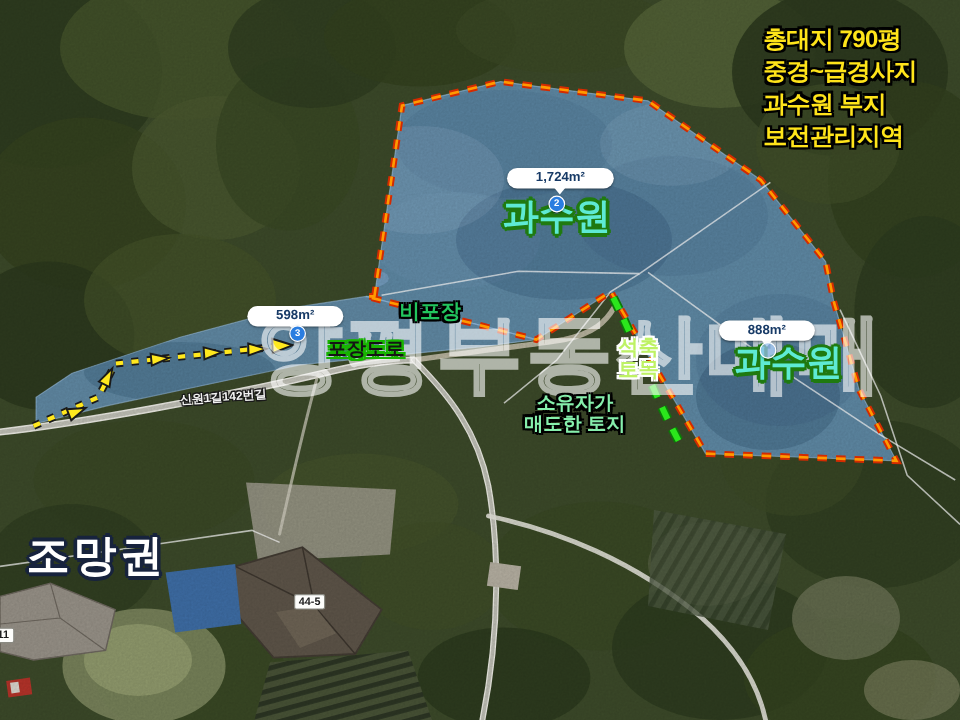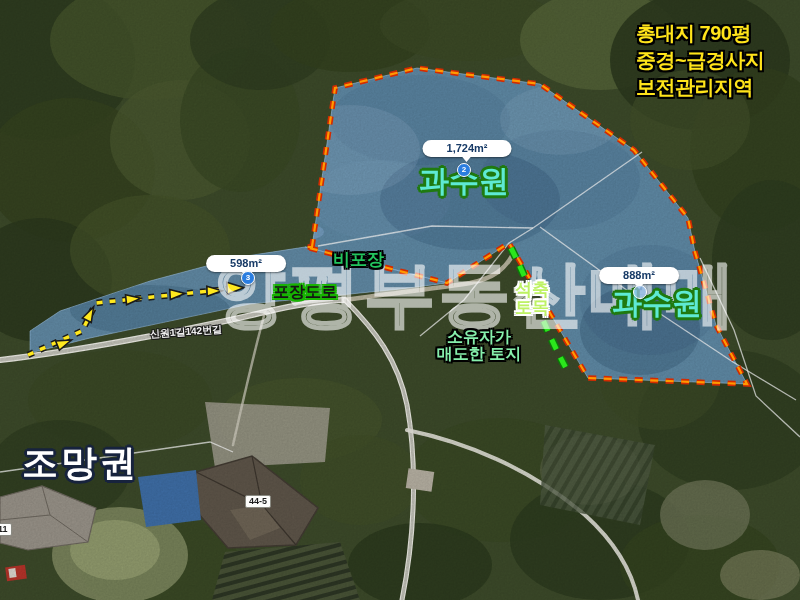--- a/index.html
+++ b/index.html
@@ -180,20 +180,21 @@
         <path d="M-8,-6 L9,0 L-8,6 Z" transform="translate(235,288) rotate(-2)"></path>
       </g>
     </g>
 
     <text x="214" y="318" font-size="71" font-weight="bold" letter-spacing="4" fill="none" stroke="#ffffff" stroke-width="2.4" opacity="0.6" font-family="Liberation Sans, sans-serif">양평부동산매매</text>
   </svg>
 
   <div class="lbl info ol2b">
     <div>총대지 790평</div>
     <div>중경~급경사지</div>
+    <div>과수원 부지</div>
     <div>보전관리지역</div>
   </div>
 
   <div class="lbl orchard ol3gr" style="left:464px;top:165px;">과수원</div>
   <div class="lbl orchard ol3gr" style="left:657px;top:287px;">과수원</div>
 
   <div class="pill" style="left:467px;top:140px;">1,724m²</div>
   <div class="mk" style="left:464px;top:163px;">2</div>
 
   <div class="pill" style="left:246px;top:255px;">598m²</div>

